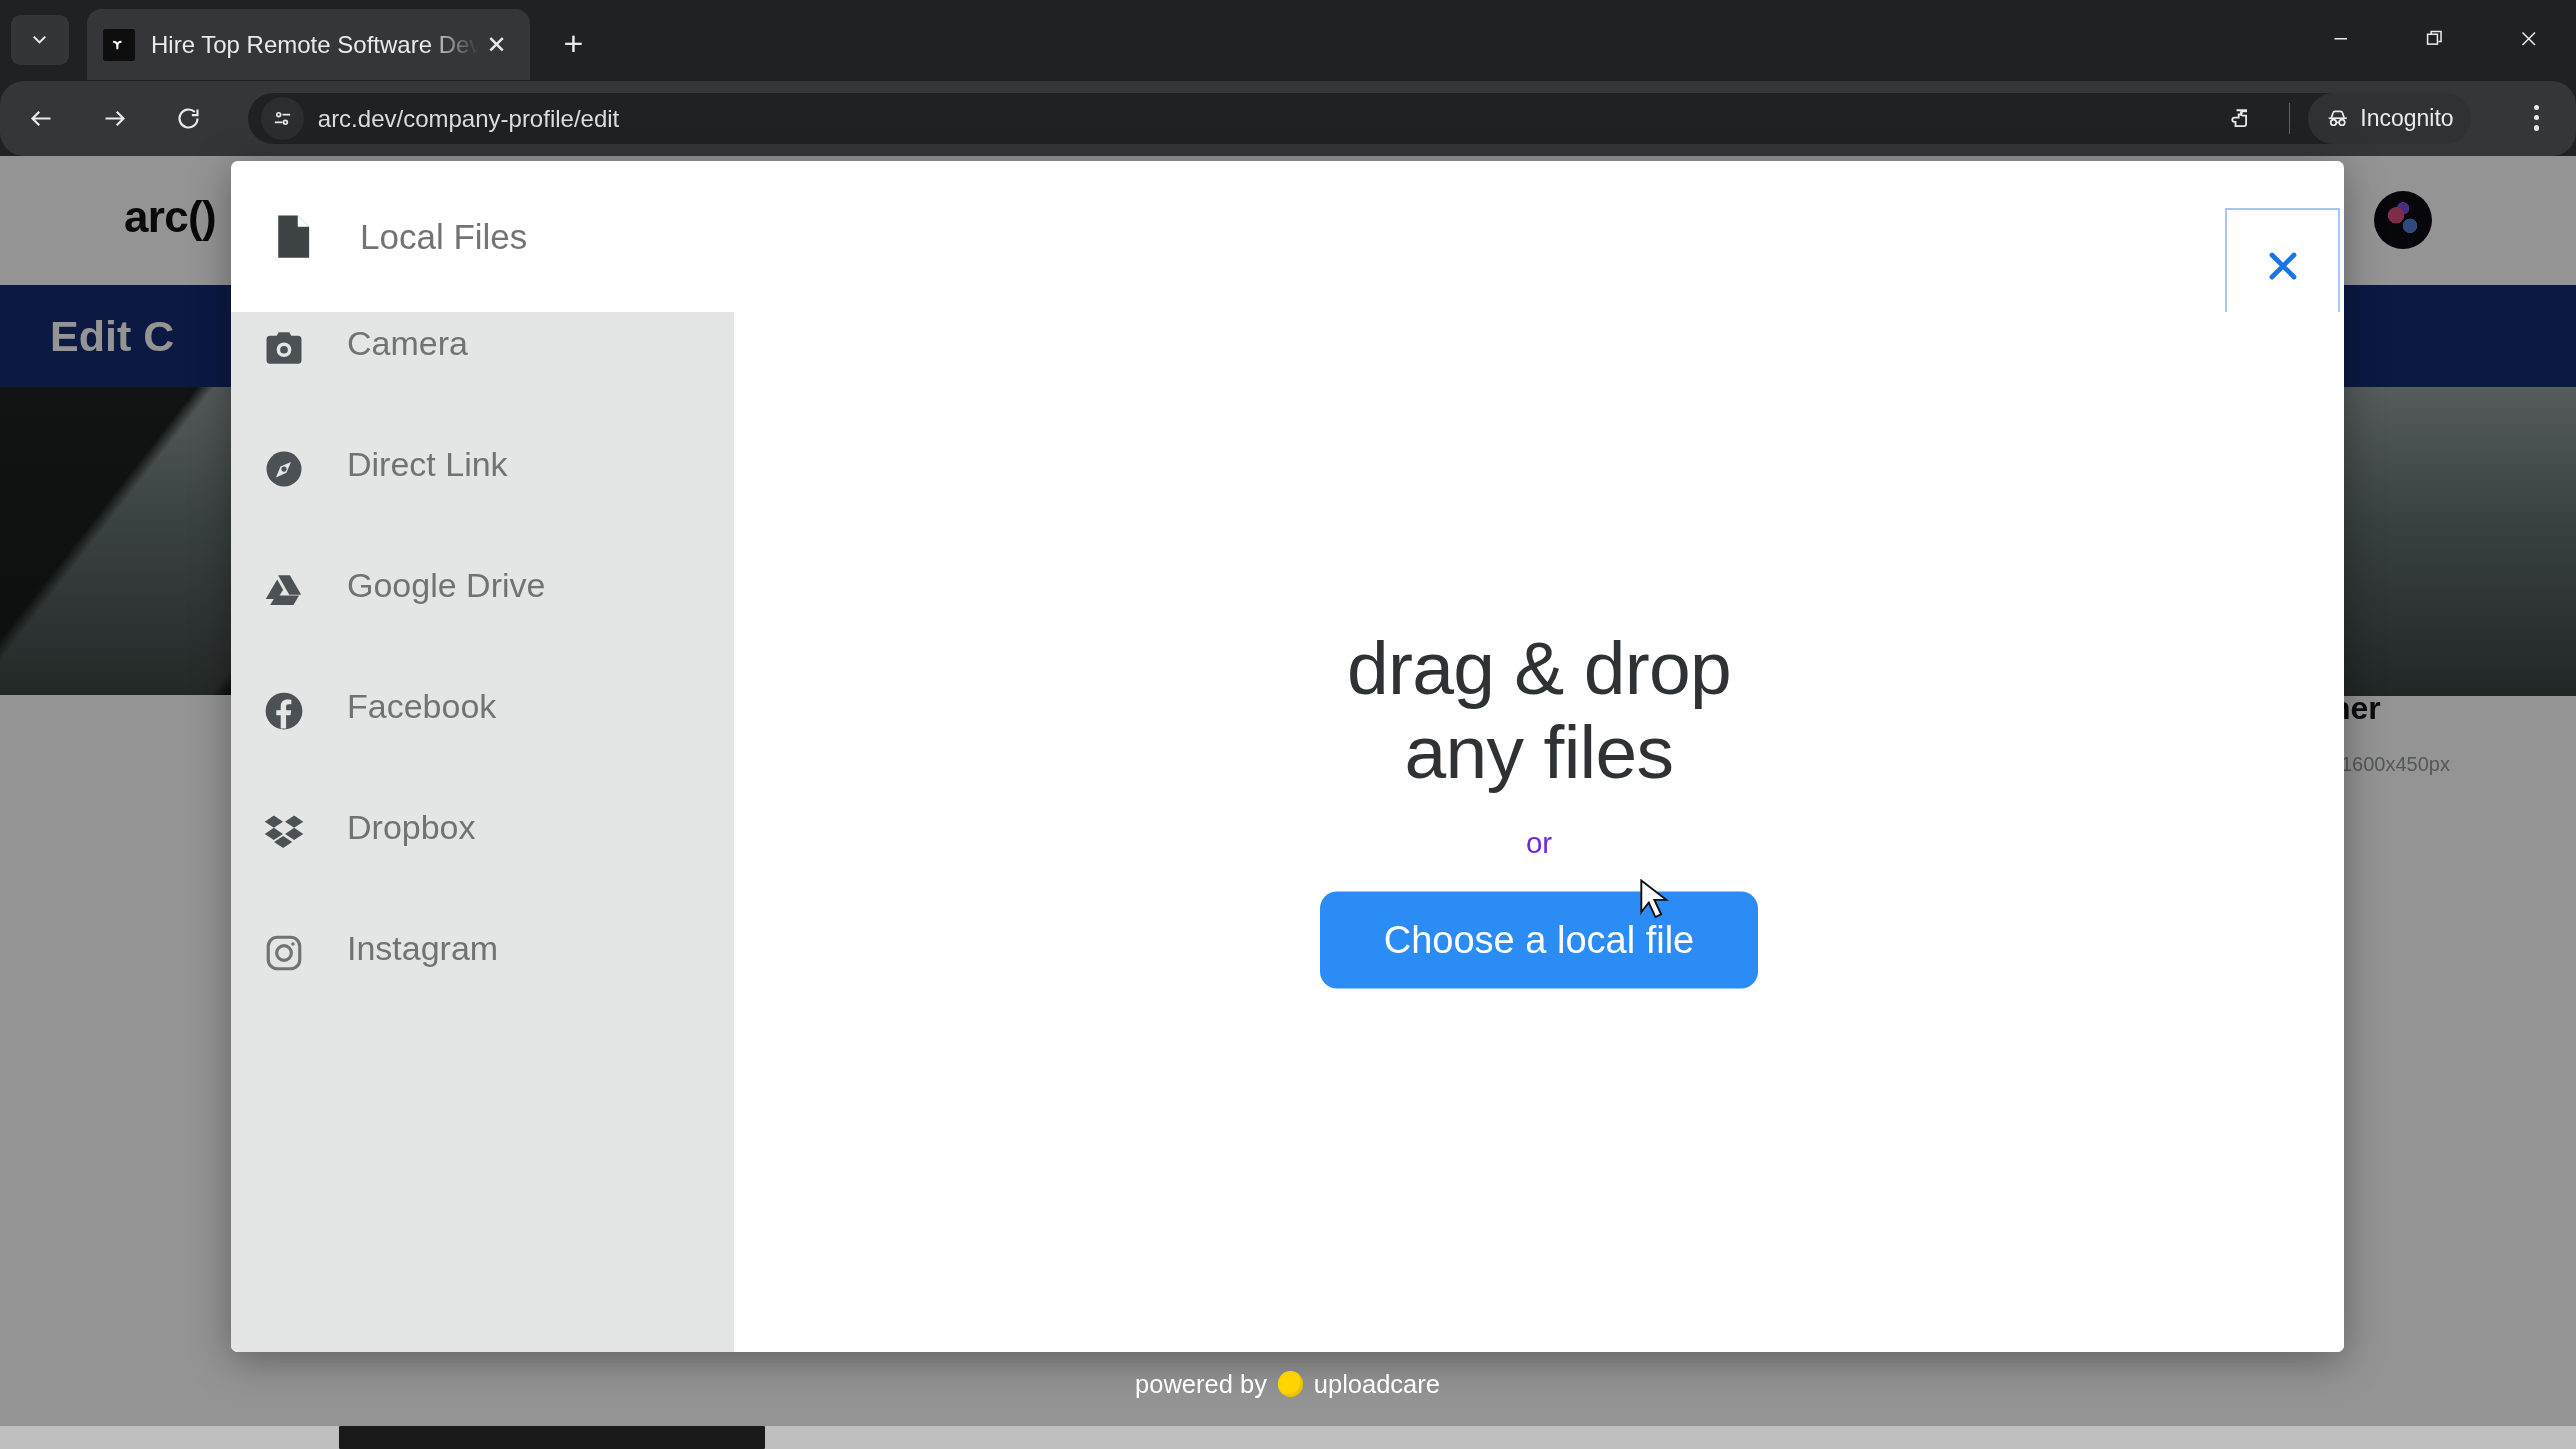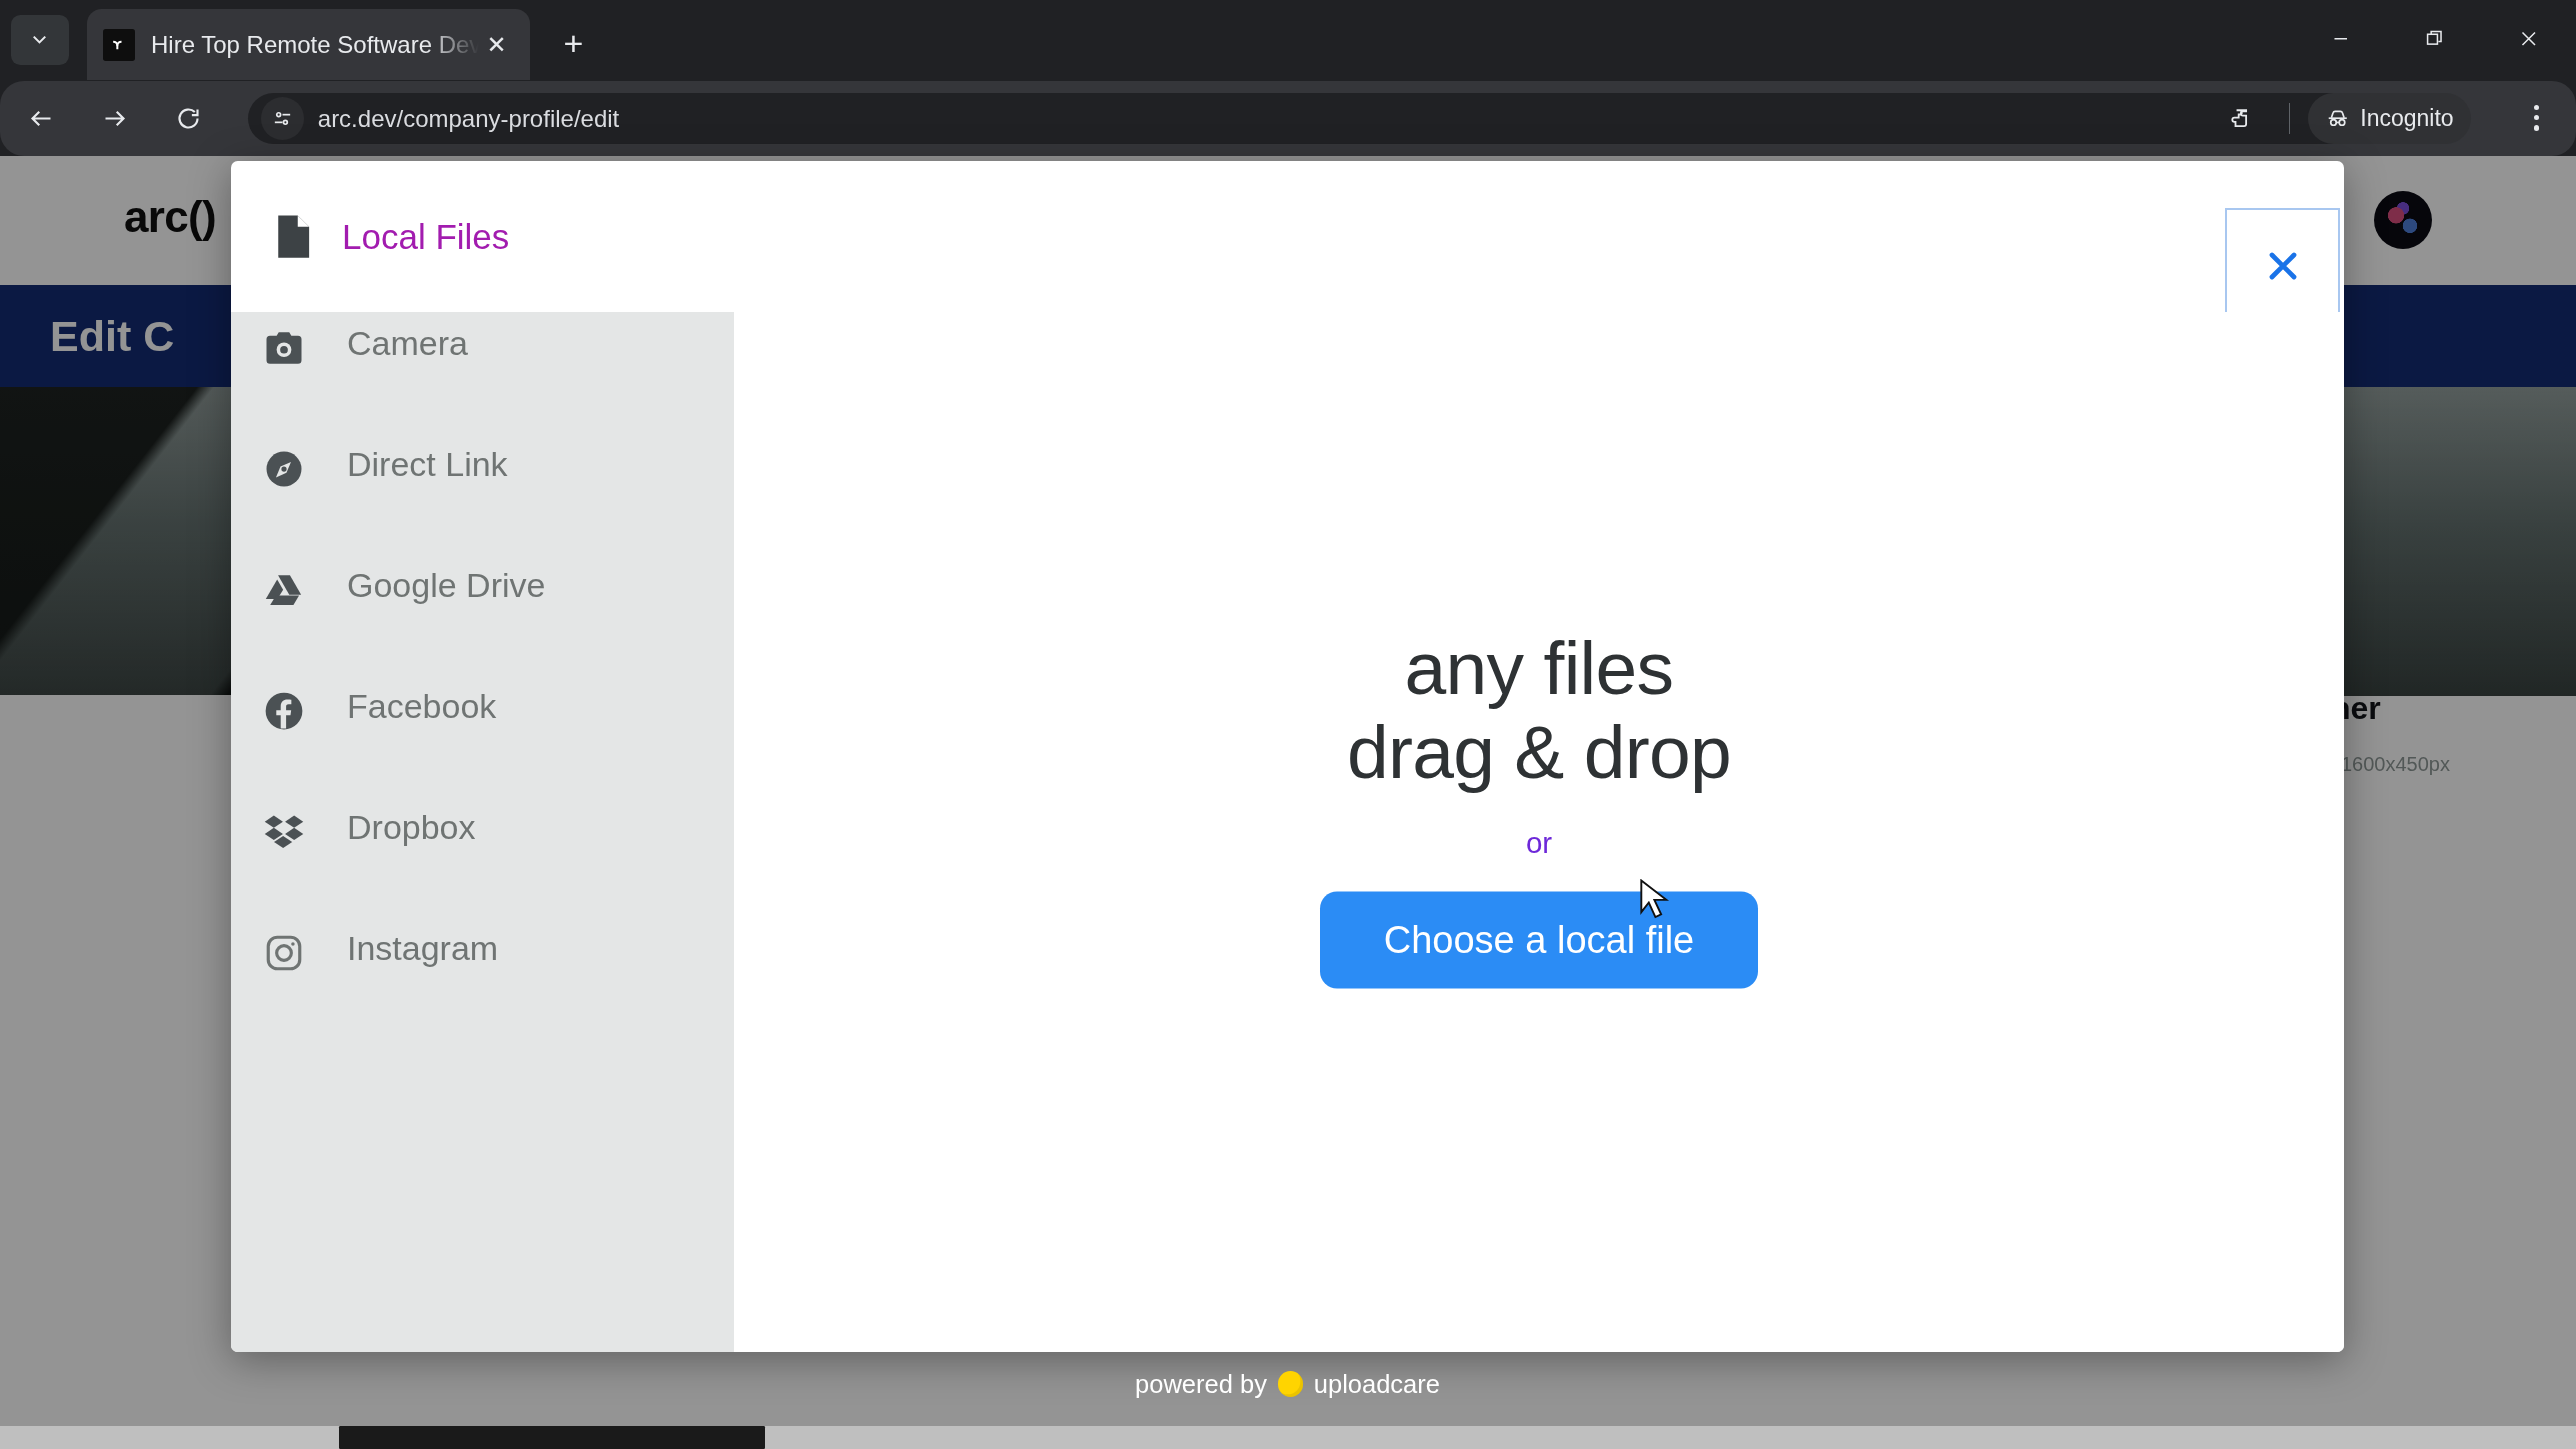--- a/index.html
+++ b/index.html
@@ -171,21 +171,21 @@
     position: absolute; left: 231px; top: 161px; width: 2113px; height: 1191px;
     background: #fff; border-radius: 6.7px;
     box-shadow: 0 8px 40px rgba(0,0,0,.35);
     overflow: hidden; display: flex; flex-direction: column;
   }
   .modal-head {
     position: relative; height: 151px; flex: none;
     display: flex; align-items: center; padding-left: 44px;
   }
   .doc-icon { width: 39px; height: 47px; flex: none; }
-  .modal-title { font-size: 35px; color: #a21caf; margin-left: 28px; font-weight: 400; }
+  .modal-title { font-size: 35px; color: #737373; margin-left: 46px; font-weight: 400; }
   .modal-close {
     position: absolute; left: 1994px; top: 47px; width: 115px; height: 115px;
     border: 2.7px solid #a8c7f0; background: #fff;
     display: flex; align-items: center; justify-content: center;
   }
   .modal-close svg { width: 44px; height: 44px; }
 
   .modal-body { display: flex; flex: 1; min-height: 0; }
   .uc-sidebar {
     width: 503px; flex: none; background: #e4e6e6;
@@ -432,22 +432,22 @@
               <circle cx="17.1" cy="6.9" r="1" fill="#6f7473" stroke="none"></circle>
             </svg>
           </span>
           <span class="uc-label">Instagram</span>
         </div>
 
       </div>
 
       <div class="uc-main">
         <div class="uc-main-shift">
+          <div class="dd-title">drag &amp; drop</div>
           <div class="dd-title">any files</div>
-          <div class="dd-title">drag &amp; drop</div>
           <div class="dd-or">or</div>
           <button class="dd-btn">Choose a local file</button>
         </div>
       </div>
     </div>
   </div>
 
   <div class="modal-foot">
     <span>powered by</span>
     <span class="uc-logo-dot"></span>

